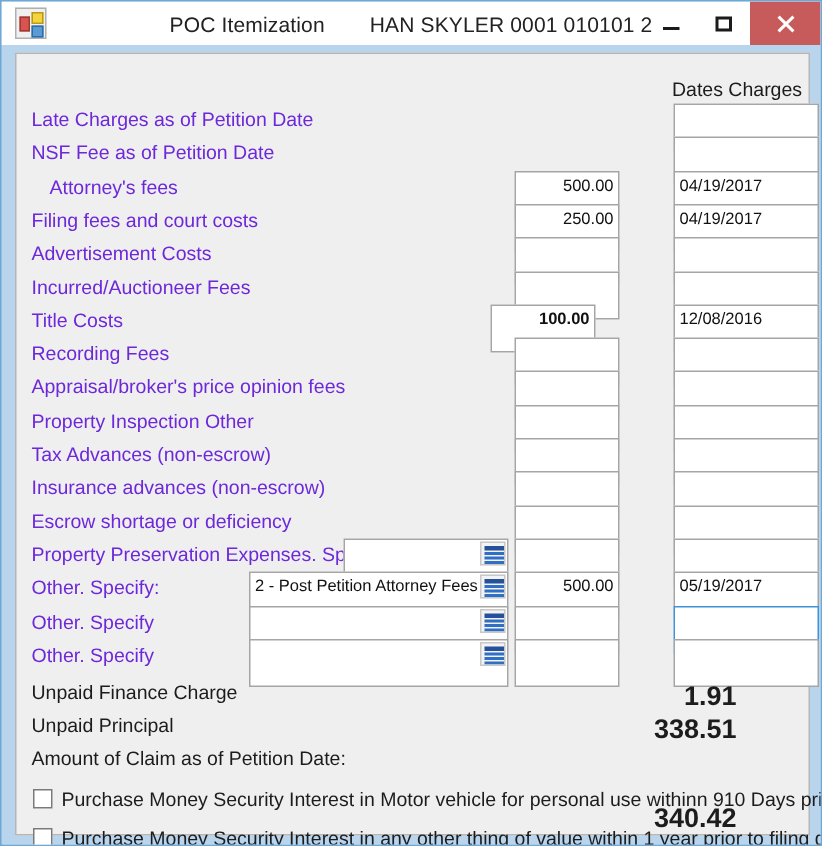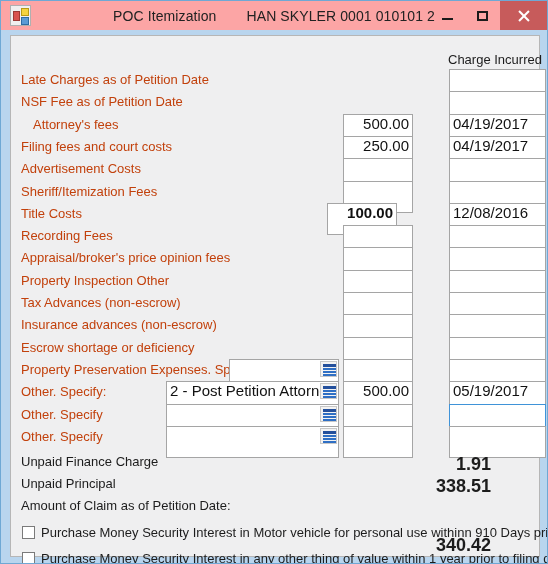--- a/index.html
+++ b/index.html
@@ -18,21 +18,21 @@
     box-sizing: border-box;
     background: #b9d5ee;
     border: 1px solid #6fa8d4;
     overflow: hidden;
   }
 
   
   .titlebar {
     position: relative;
     height: 29px;
-    background: #fca5a5;
+    background: #ffffff;
     display: flex;
     align-items: center;
   }
   .app-icon {
     position: absolute;
     left: 9px;
     top: 4px;
     width: 21px;
     height: 21px;
     background: #f0f0f0;
@@ -138,29 +138,29 @@
   
   .col-header {
     position: absolute;
     font-size: 13px;
     color: #1c1c1c;
     white-space: nowrap;
   }
   .row-label {
     position: absolute;
     font-size: 13px;
-    color: #c2410c;
+    color: #6d28d9;
     white-space: nowrap;
   }
   .field {
     position: absolute;
     box-sizing: border-box;
     background: #ffffff;
     border: 1px solid #a5a5a5;
-    font-size: 15px;
+    font-size: 11px;
     color: #111111;
     line-height: 18px;
     height: 32px;
   }
   .field.amount {
     width: 70px;
     text-align: right;
     padding-right: 3px;
   }
   .field.date {
@@ -263,37 +263,37 @@
       </div>
       <div class="win-btn close">
         <span class="glyph-close"></span>
       </div>
     </div>
   </div>
 
   <div class="client">
     <div class="panel">
 
-      <div class="col-header" style="left:437px; top:16px;">Charge Incurred</div>
+      <div class="col-header" style="left:437px; top:16px;">Dates Charges</div>
 
       <div id="rows-host">
           <div class="row-label" style="left: 10px; top: 36px;">Late Charges as of Petition Date</div>
           <div class="field date" style="left: 438px; top: 33px;"></div>
           <div class="row-label" style="left: 10px; top: 58.3px;">NSF Fee as of Petition Date</div>
           <div class="field date" style="left: 438px; top: 55.3px;"></div>
           <div class="row-label" style="left: 10px; top: 80.6px; margin-left: 12px;">Attorney's fees</div>
           <div class="field amount" style="left: 332px; top: 77.6px;">500.00</div>
           <div class="field date" style="left: 438px; top: 77.6px;">04/19/2017</div>
           <div class="row-label" style="left: 10px; top: 102.9px;">Filing fees and court costs</div>
           <div class="field amount" style="left: 332px; top: 99.9px;">250.00</div>
           <div class="field date" style="left: 438px; top: 99.9px;">04/19/2017</div>
           <div class="row-label" style="left: 10px; top: 125.2px;">Advertisement Costs</div>
           <div class="field amount" style="left: 332px; top: 122.2px;"></div>
           <div class="field date" style="left: 438px; top: 122.2px;"></div>
-          <div class="row-label" style="left: 10px; top: 147.5px;">Sheriff/Itemization Fees</div>
+          <div class="row-label" style="left: 10px; top: 147.5px;">Incurred/Auctioneer Fees</div>
           <div class="field amount" style="left: 332px; top: 144.5px;"></div>
           <div class="field date" style="left: 438px; top: 144.5px;"></div>
           <div class="row-label" style="left: 10px; top: 169.8px;">Title Costs</div>
           <div class="field amount" style="left: 316px; top: 166.8px; font-weight: bold;">100.00</div>
           <div class="field date" style="left: 438px; top: 166.8px;">12/08/2016</div>
           <div class="row-label" style="left: 10px; top: 192.1px;">Recording Fees</div>
           <div class="field amount" style="left: 332px; top: 189.1px;"></div>
           <div class="field date" style="left: 438px; top: 189.1px;"></div>
           <div class="row-label" style="left: 10px; top: 214.4px;">Appraisal/broker's price opinion fees</div>
           <div class="field amount" style="left: 332px; top: 211.4px;"></div>

